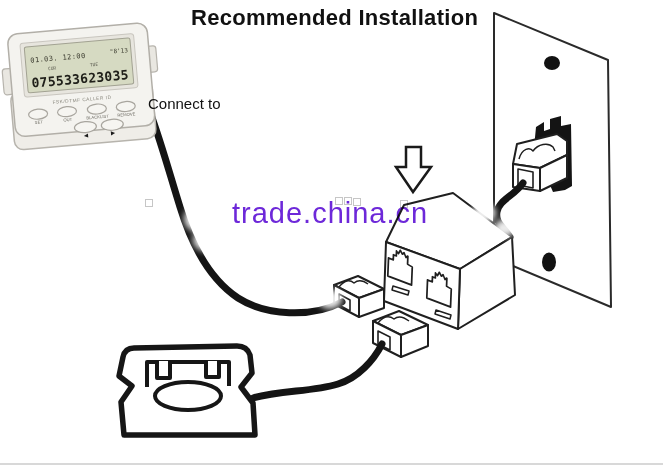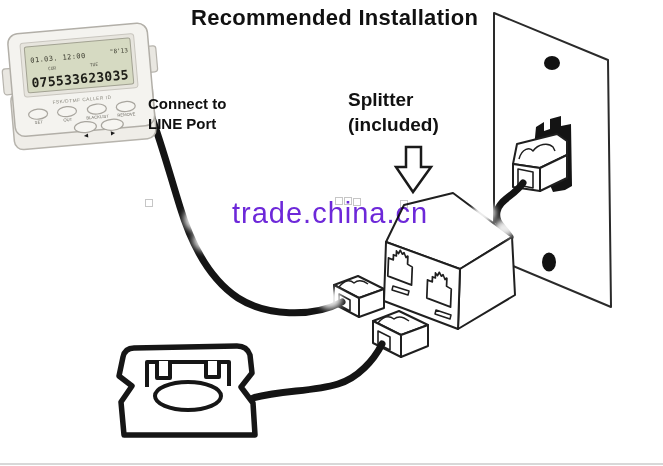--- a/index.html
+++ b/index.html
@@ -7,21 +7,21 @@
          font-family:"Liberation Sans",sans-serif;}
   .stage svg{position:absolute;left:0;top:0;z-index:1;}
   .wm{position:absolute;left:232px;top:197px;z-index:3;font-size:29px;letter-spacing:1px;
       color:#6d28d9;mix-blend-mode:multiply;white-space:nowrap;}
   .wm-square{position:absolute;width:6px;height:6px;border:1.5px solid #c6c6c6;z-index:3;
       mix-blend-mode:multiply;background:transparent;}
   .smudge{position:absolute;background:rgba(255,255,255,.92);border-radius:50%;
       filter:blur(3px);z-index:5;}
   .title{position:absolute;left:151px;top:5px;z-index:6;font-size:22px;font-weight:bold;
       color:#111;letter-spacing:.3px;white-space:nowrap;margin-left:40px;}
-  .note{position:absolute;z-index:6;font-weight:bold;color:#111;white-space:nowrap;}
+  .note{position:absolute;z-index:6;font-weight:normal;color:#111;white-space:nowrap;}
   .note-connect{left:148px;top:94px;font-size:15px;line-height:1.3;}
   .note-splitter{left:348px;top:87px;font-size:19px;line-height:1.33;}
   .bottom-rule{position:absolute;left:0;right:0;bottom:1px;height:2px;background:#d8d8d8;z-index:2;}
   text{font-family:"Liberation Sans",sans-serif;}
   .lcd-txt{font-family:"DejaVu Sans Mono",monospace;}
 </style>
 </head>
 <body>
 
 <div class="stage">
@@ -128,22 +128,17 @@
   <div class="smudge" style="left:184px;top:206px;width:30px;height:26px;"></div>
   <div class="smudge" style="left:193px;top:229px;width:26px;height:22px;"></div>
   <div class="smudge" style="left:472px;top:203px;width:24px;height:20px;"></div>
   <div class="smudge" style="left:494px;top:219px;width:22px;height:18px;"></div>
   <div class="smudge" style="left:318px;top:289px;width:24px;height:20px;"></div>
 
   <div class="title">Recommended Installation</div>
 
   <div class="note note-connect">
     <div>Connect to</div>
-    <div>LINE Port</div>
   </div>
 
-  <div class="note note-splitter">
-    <div>Splitter</div>
-    <div>(included)</div>
-  </div>
 
   <div class="bottom-rule"></div>
 </div>
 
 </body></html>

